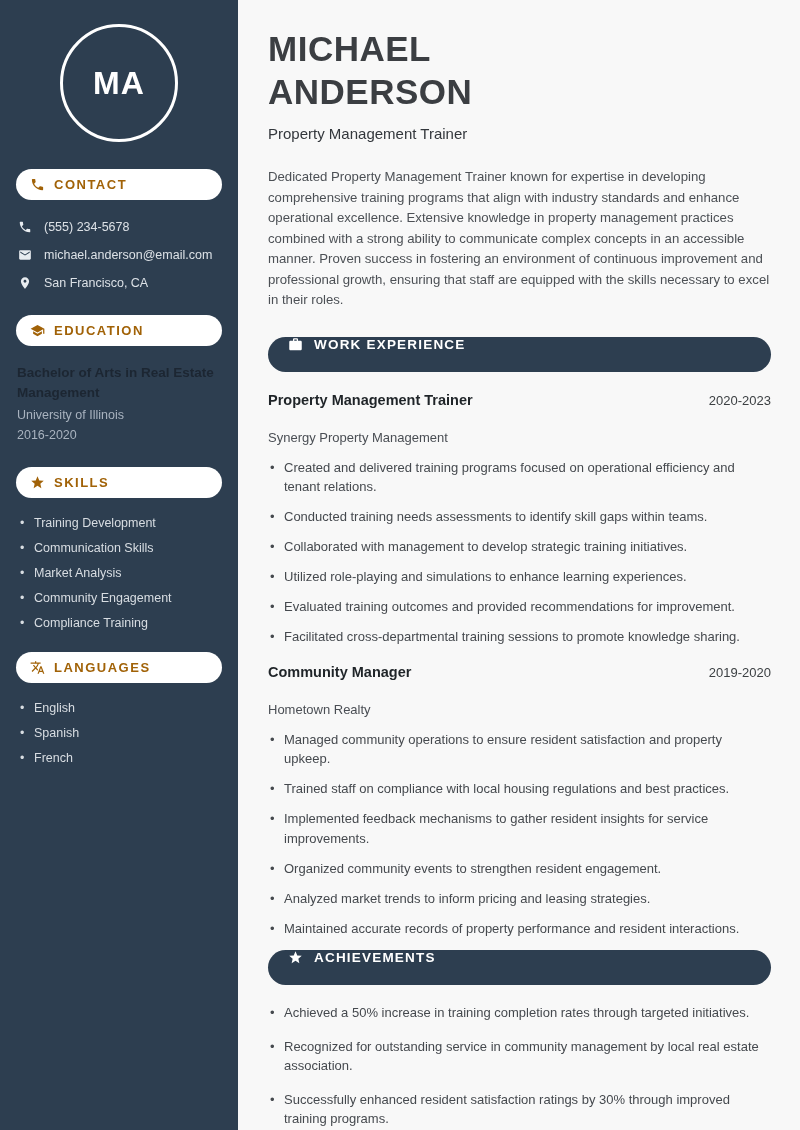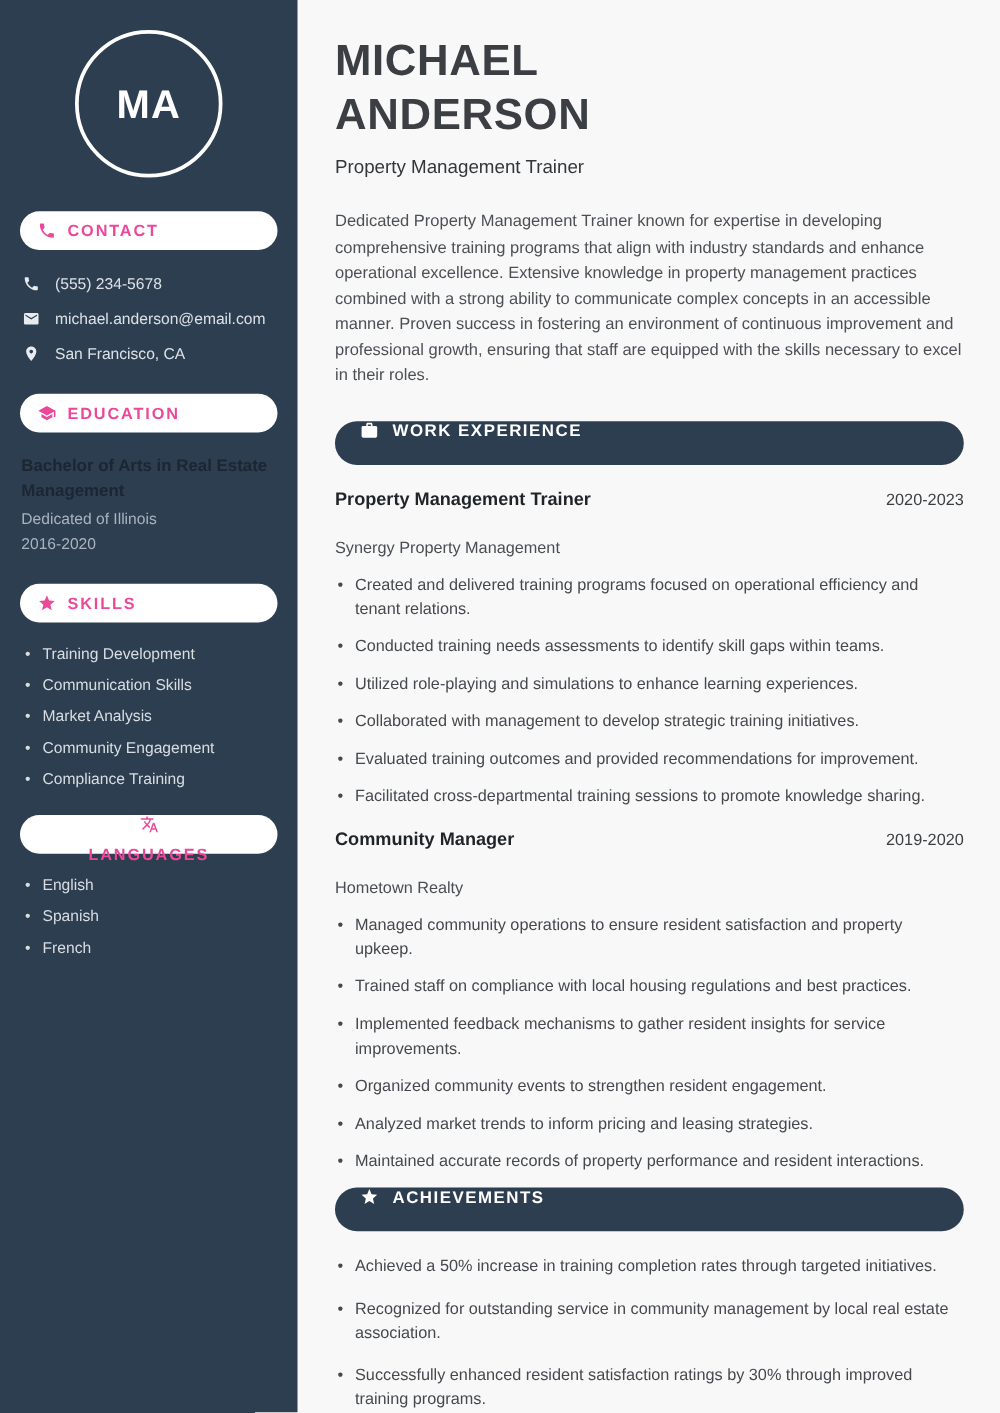--- a/index.html
+++ b/index.html
@@ -29,21 +29,21 @@
   }
   .avatar span {
     color: #ffffff;
     font-size: 32px;
     font-weight: 600;
     letter-spacing: 1px;
   }
   .side-pill {
     margin-top: 27px;
     background: #ffffff;
-    color: #ec4899;
+    color: #a16207;
     border-radius: 20px;
     height: 31px;
     display: flex; align-items: center;
     gap: 9px;
     padding: 0 14px;
     font-size: 13px;
     font-weight: 700;
     letter-spacing: 1.5px;
   }
   .side-pill .icon { width: 15px; height: 15px; flex: none; }
@@ -81,21 +81,21 @@
     font-size: 12.5px;
     color: #d8dde2;
   }
   .side-list li::before {
     content: "•";
     position: absolute;
     left: 4px;
     color: #d8dde2;
   }
   .side-pill.skills { margin-top: 22px; }
-  .side-pill.languages { margin-top: 17px; flex-direction: column; }
+  .side-pill.languages { margin-top: 17px; }
 
   
   .main {
     flex: 1;
     padding: 27px 29px 0 30px;
   }
   .name {
     font-size: 35px;
     font-weight: 700;
     color: #3b3e42;
@@ -207,21 +207,21 @@
   <div class="side-pill" style="margin-top:18px">
     <span class="icon">
       <svg viewBox="0 0 24 24" fill="currentColor">
           <path d="M12 3L1 9l11 6 9-4.91V17h2V9L12 3zM5 13.18v4L12 21l7-3.82v-4L12 17l-7-3.82z"></path>
         </svg>
     </span>
     <span>EDUCATION</span>
   </div>
   <div class="edu-block">
     <div class="edu-degree">Bachelor of Arts in Real Estate Management</div>
-    <div class="edu-sub">Dedicated of Illinois</div>
+    <div class="edu-sub">University of Illinois</div>
     <div class="edu-sub">2016-2020</div>
   </div>
 
   <div class="side-pill skills">
     <span class="icon">
       <svg viewBox="0 0 24 24" fill="currentColor">
           <path d="M12 17.27L18.18 21l-1.64-7.03L22 9.24l-7.19-.61L12 2 9.19 8.63 2 9.24l5.46 4.73L5.82 21z"></path>
         </svg>
     </span>
     <span>SKILLS</span>
@@ -270,22 +270,22 @@
   </div>
 
   <div class="job-header">
     <span class="job-role">Property Management Trainer</span>
     <span class="job-dates">2020-2023</span>
   </div>
   <div class="job-company">Synergy Property Management</div>
   <ul class="bullets">
     <li>Created and delivered training programs focused on operational efficiency and tenant relations.</li>
     <li>Conducted training needs assessments to identify skill gaps within teams.</li>
+    <li>Collaborated with management to develop strategic training initiatives.</li>
     <li>Utilized role-playing and simulations to enhance learning experiences.</li>
-    <li>Collaborated with management to develop strategic training initiatives.</li>
     <li>Evaluated training outcomes and provided recommendations for improvement.</li>
     <li>Facilitated cross-departmental training sessions to promote knowledge sharing.</li>
   </ul>
 
   <div class="job-header job2-header">
     <span class="job-role">Community Manager</span>
     <span class="job-dates">2019-2020</span>
   </div>
   <div class="job-company">Hometown Realty</div>
   <ul class="bullets">

